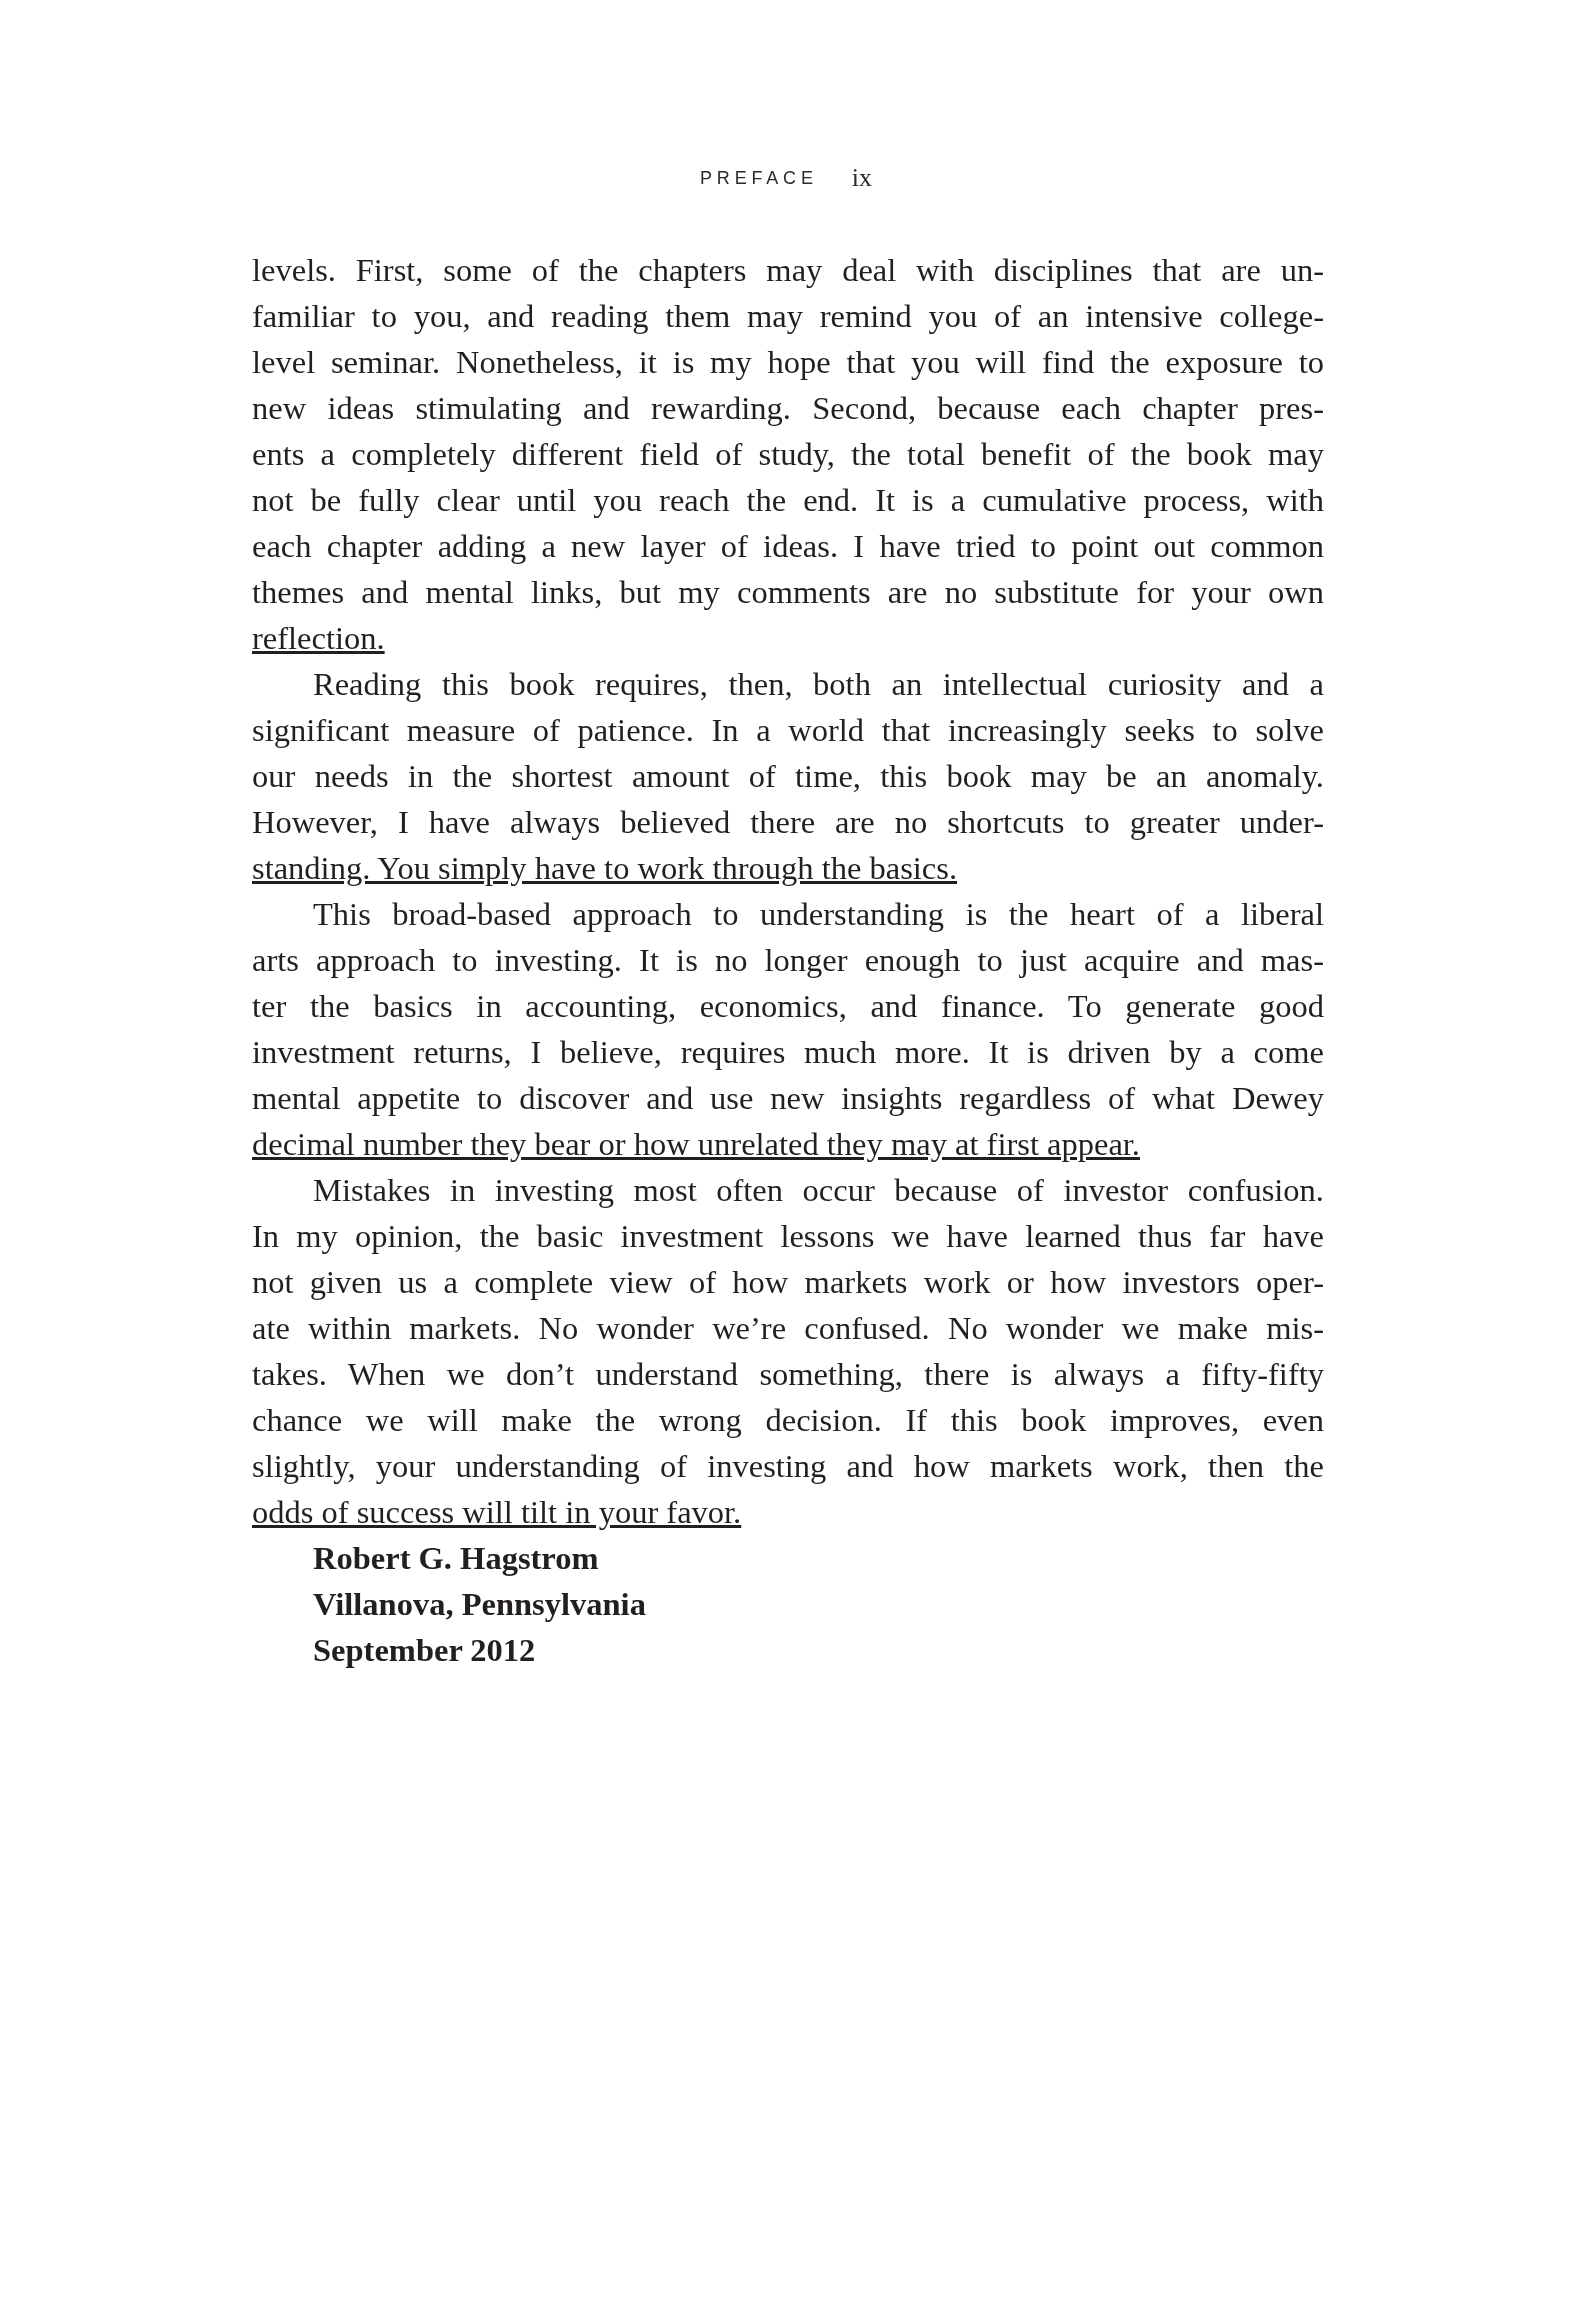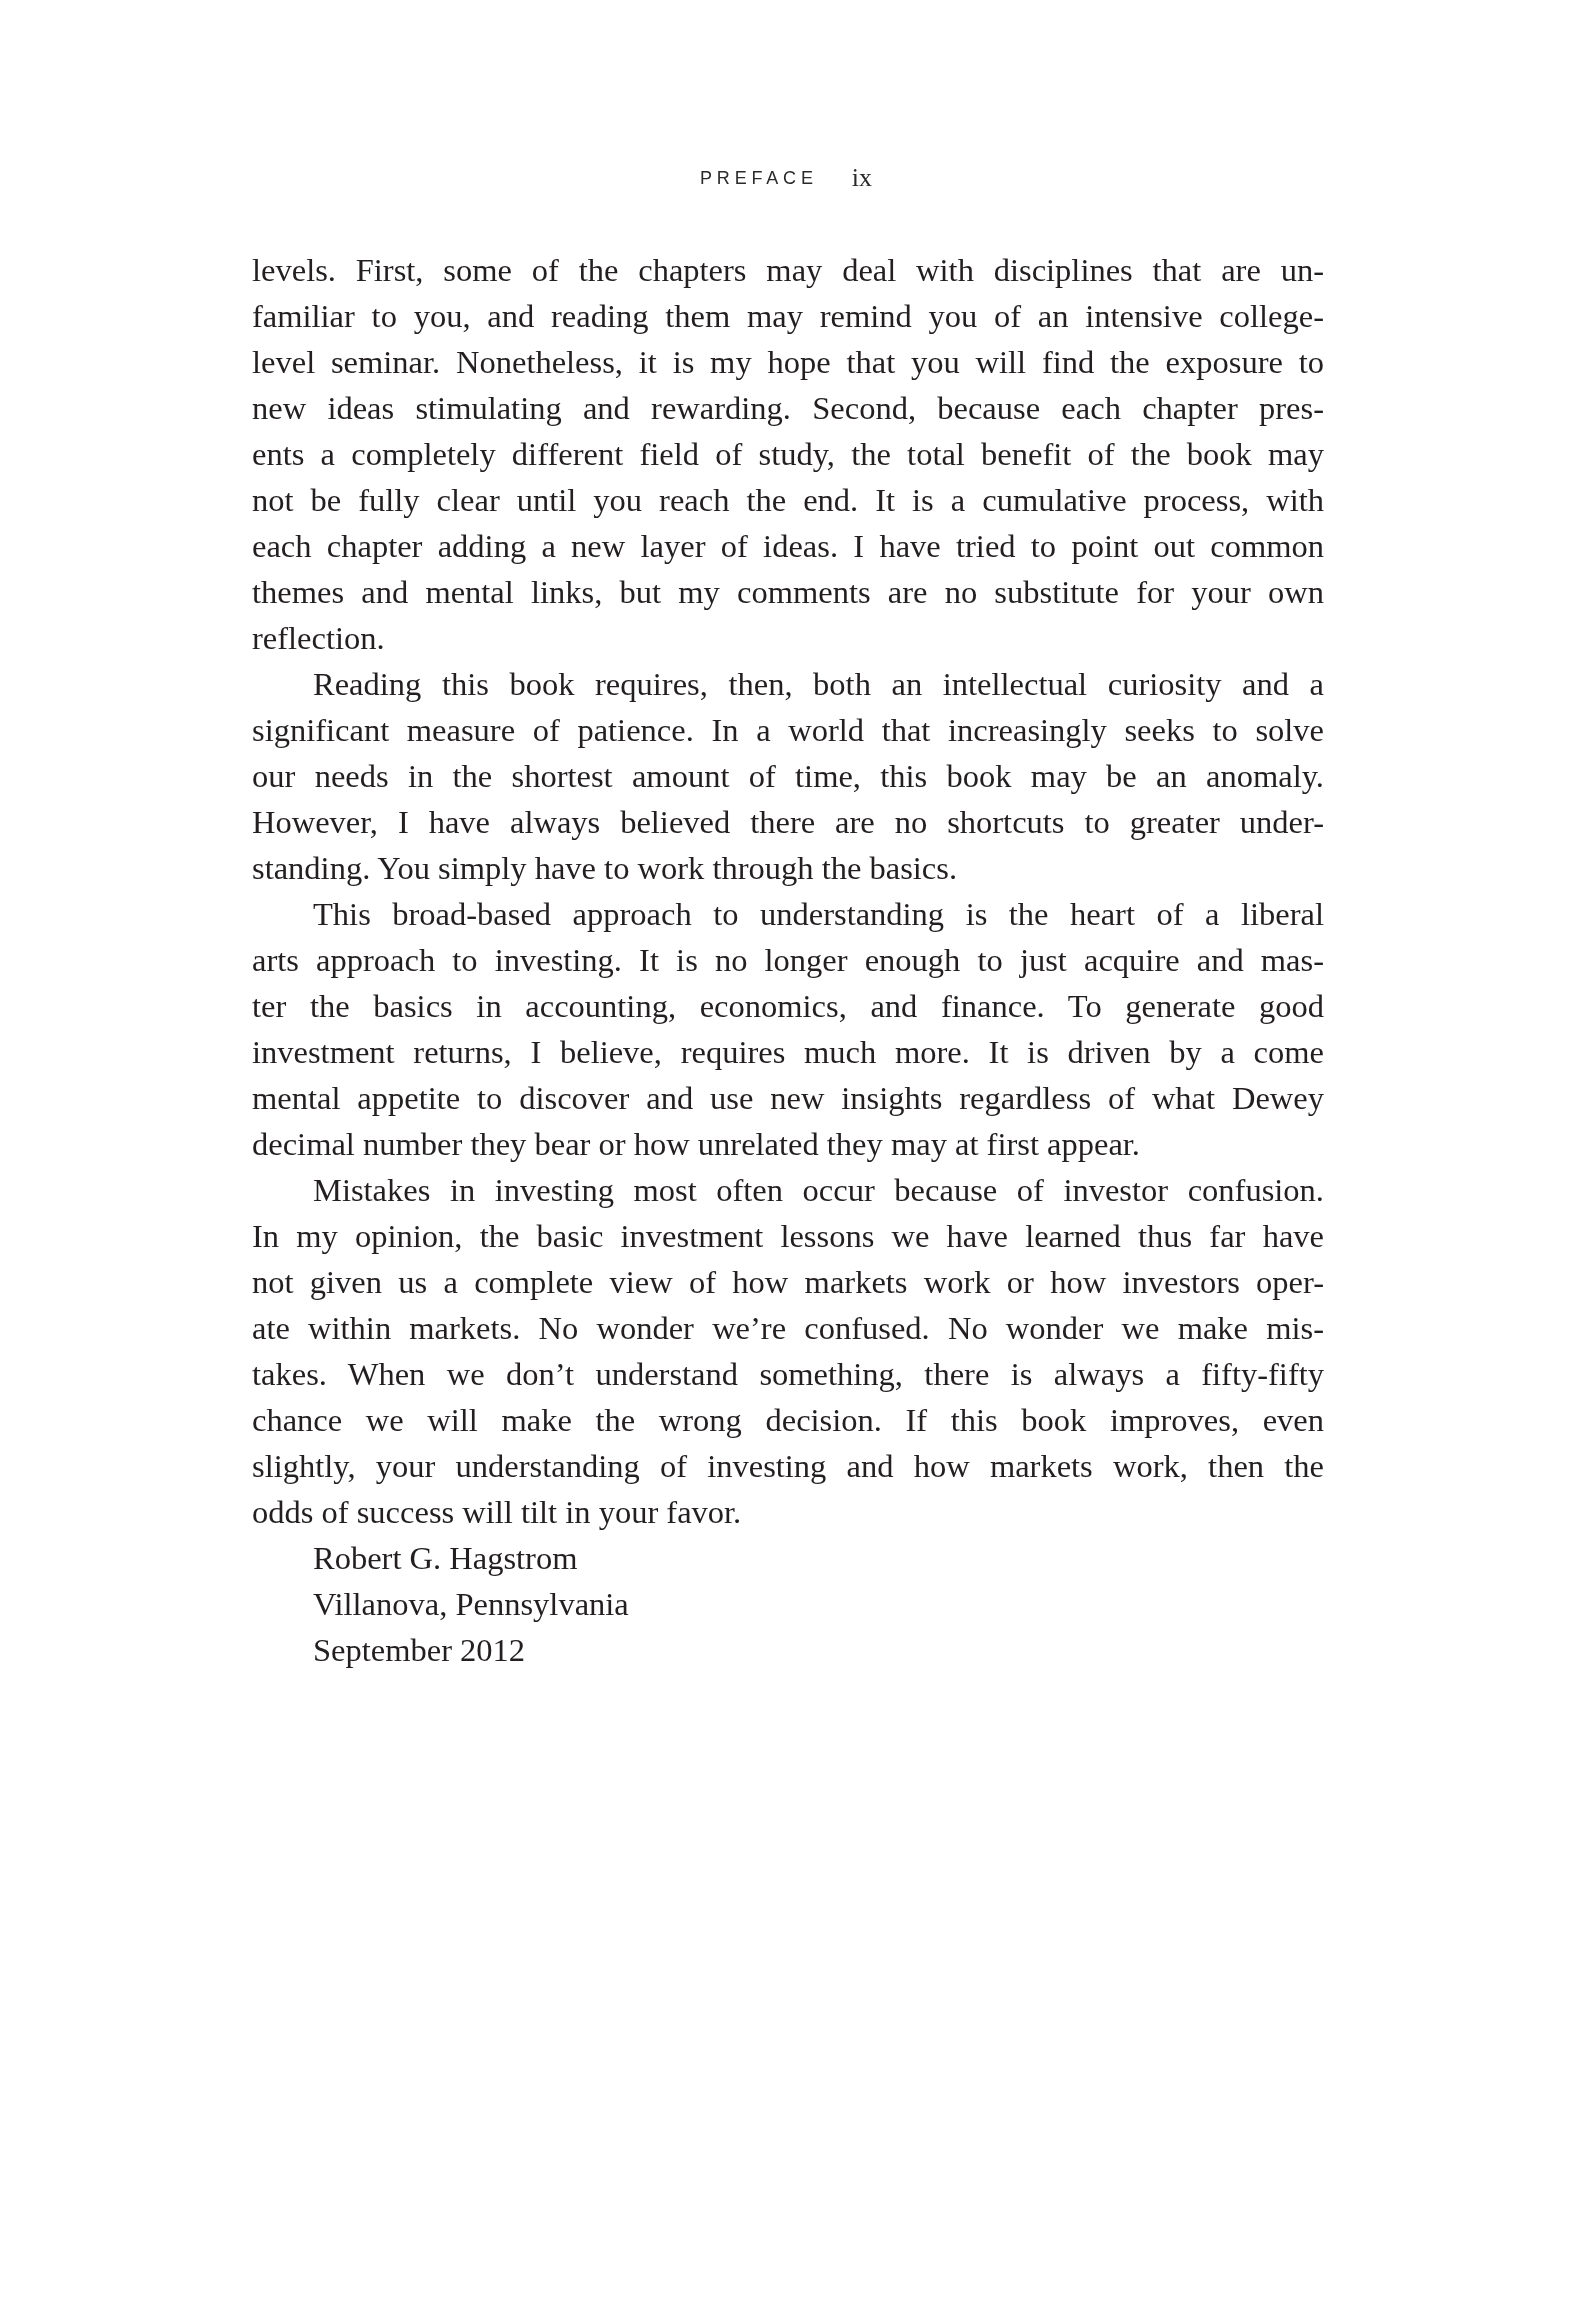--- a/index.html
+++ b/index.html
@@ -9,23 +9,23 @@
     font-family: "Liberation Sans", "DejaVu Sans", sans-serif; color: #2a2a2a;
   }
   .running-head .section { font-size: 18px; letter-spacing: 4.8px; vertical-align: middle; }
   .running-head .folio { font-family: "Liberation Serif", "DejaVu Serif", serif; font-size: 26px; margin-left: 34px; vertical-align: middle; }
   .text-block {
     position: absolute; top: 247px; left: 252px; width: 1072px;
     font-family: "Liberation Serif", "DejaVu Serif", serif; font-size: 32.5px;
     line-height: 46px; color: #231f20;
   }
   .line { display: block; text-align: justify; text-align-last: justify; white-space: nowrap; height: 46px; }
-  .line.last { text-align-last: left; }
+  .line.last { text-align-last: left; text-decoration: underline; }
   .line.indent { padding-left: 61px; }
-  .sig { display: block; padding-left: 61px; height: 46px; }
+  .sig { display: block; padding-left: 61px; height: 46px; font-weight: bold; }
 </style>
 </head>
 <body>
 
 <div class="running-head">
   <span class="section">PREFACE</span><span class="folio">ix</span>
 </div>
 
 <div class="text-block">
   <div>

